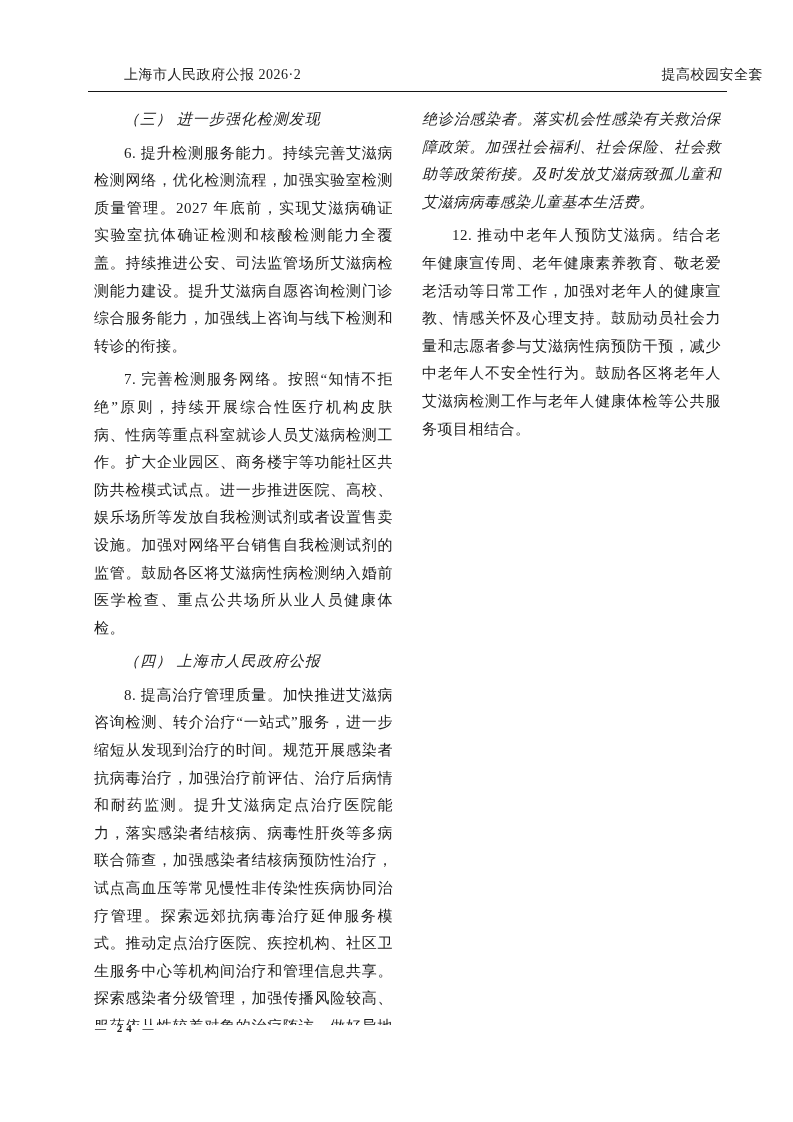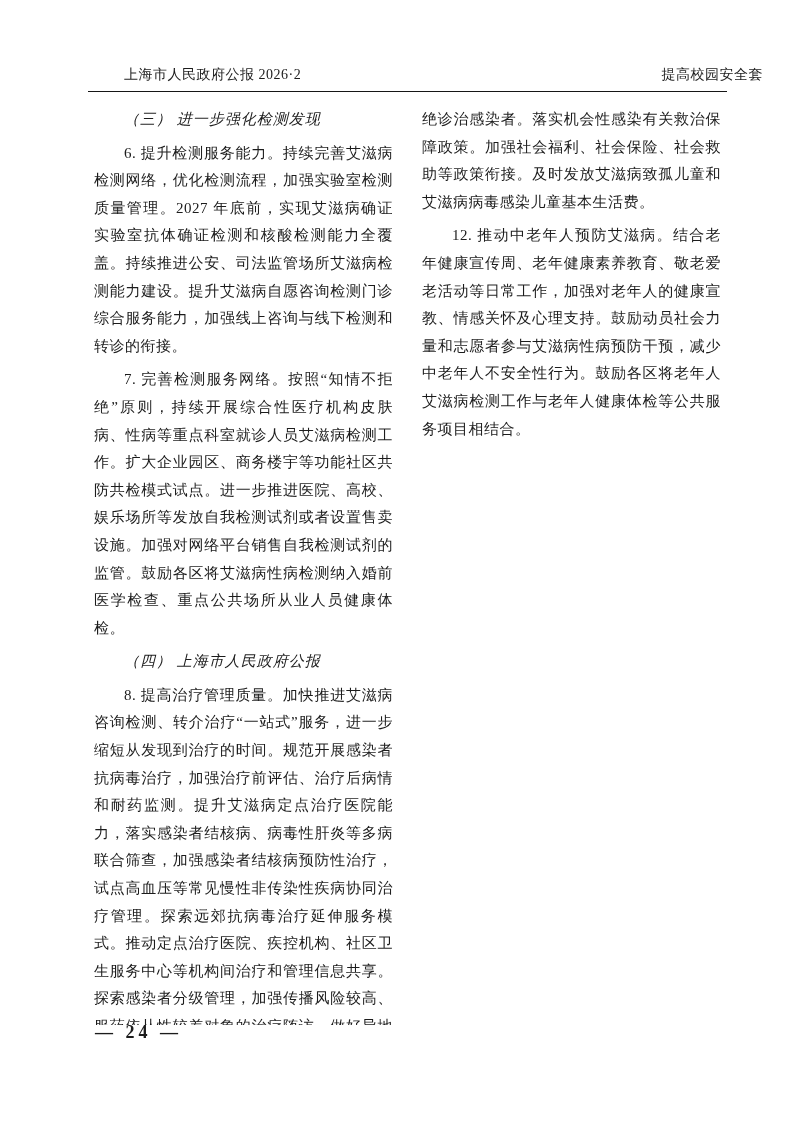--- a/index.html
+++ b/index.html
@@ -58,26 +58,27 @@
     letter-spacing: 0.5px;
     text-indent: 2em;
     word-break: break-all;
   }
   .col p.heading {
     font-style: italic;
     letter-spacing: 1px;
   }
   .col p.cont {
     text-indent: 0;
+    font-style: italic;
   }
   .page-footer {
     position: absolute;
     top: 1022px;
     left: 95px;
-    font-size: 18px;
+    font-size: 11px;
     letter-spacing: 4px;
     font-weight: bold;
   }
 </style>
 </head>
 <body>
 
 <div class="page">
 
   <div class="page-header">

